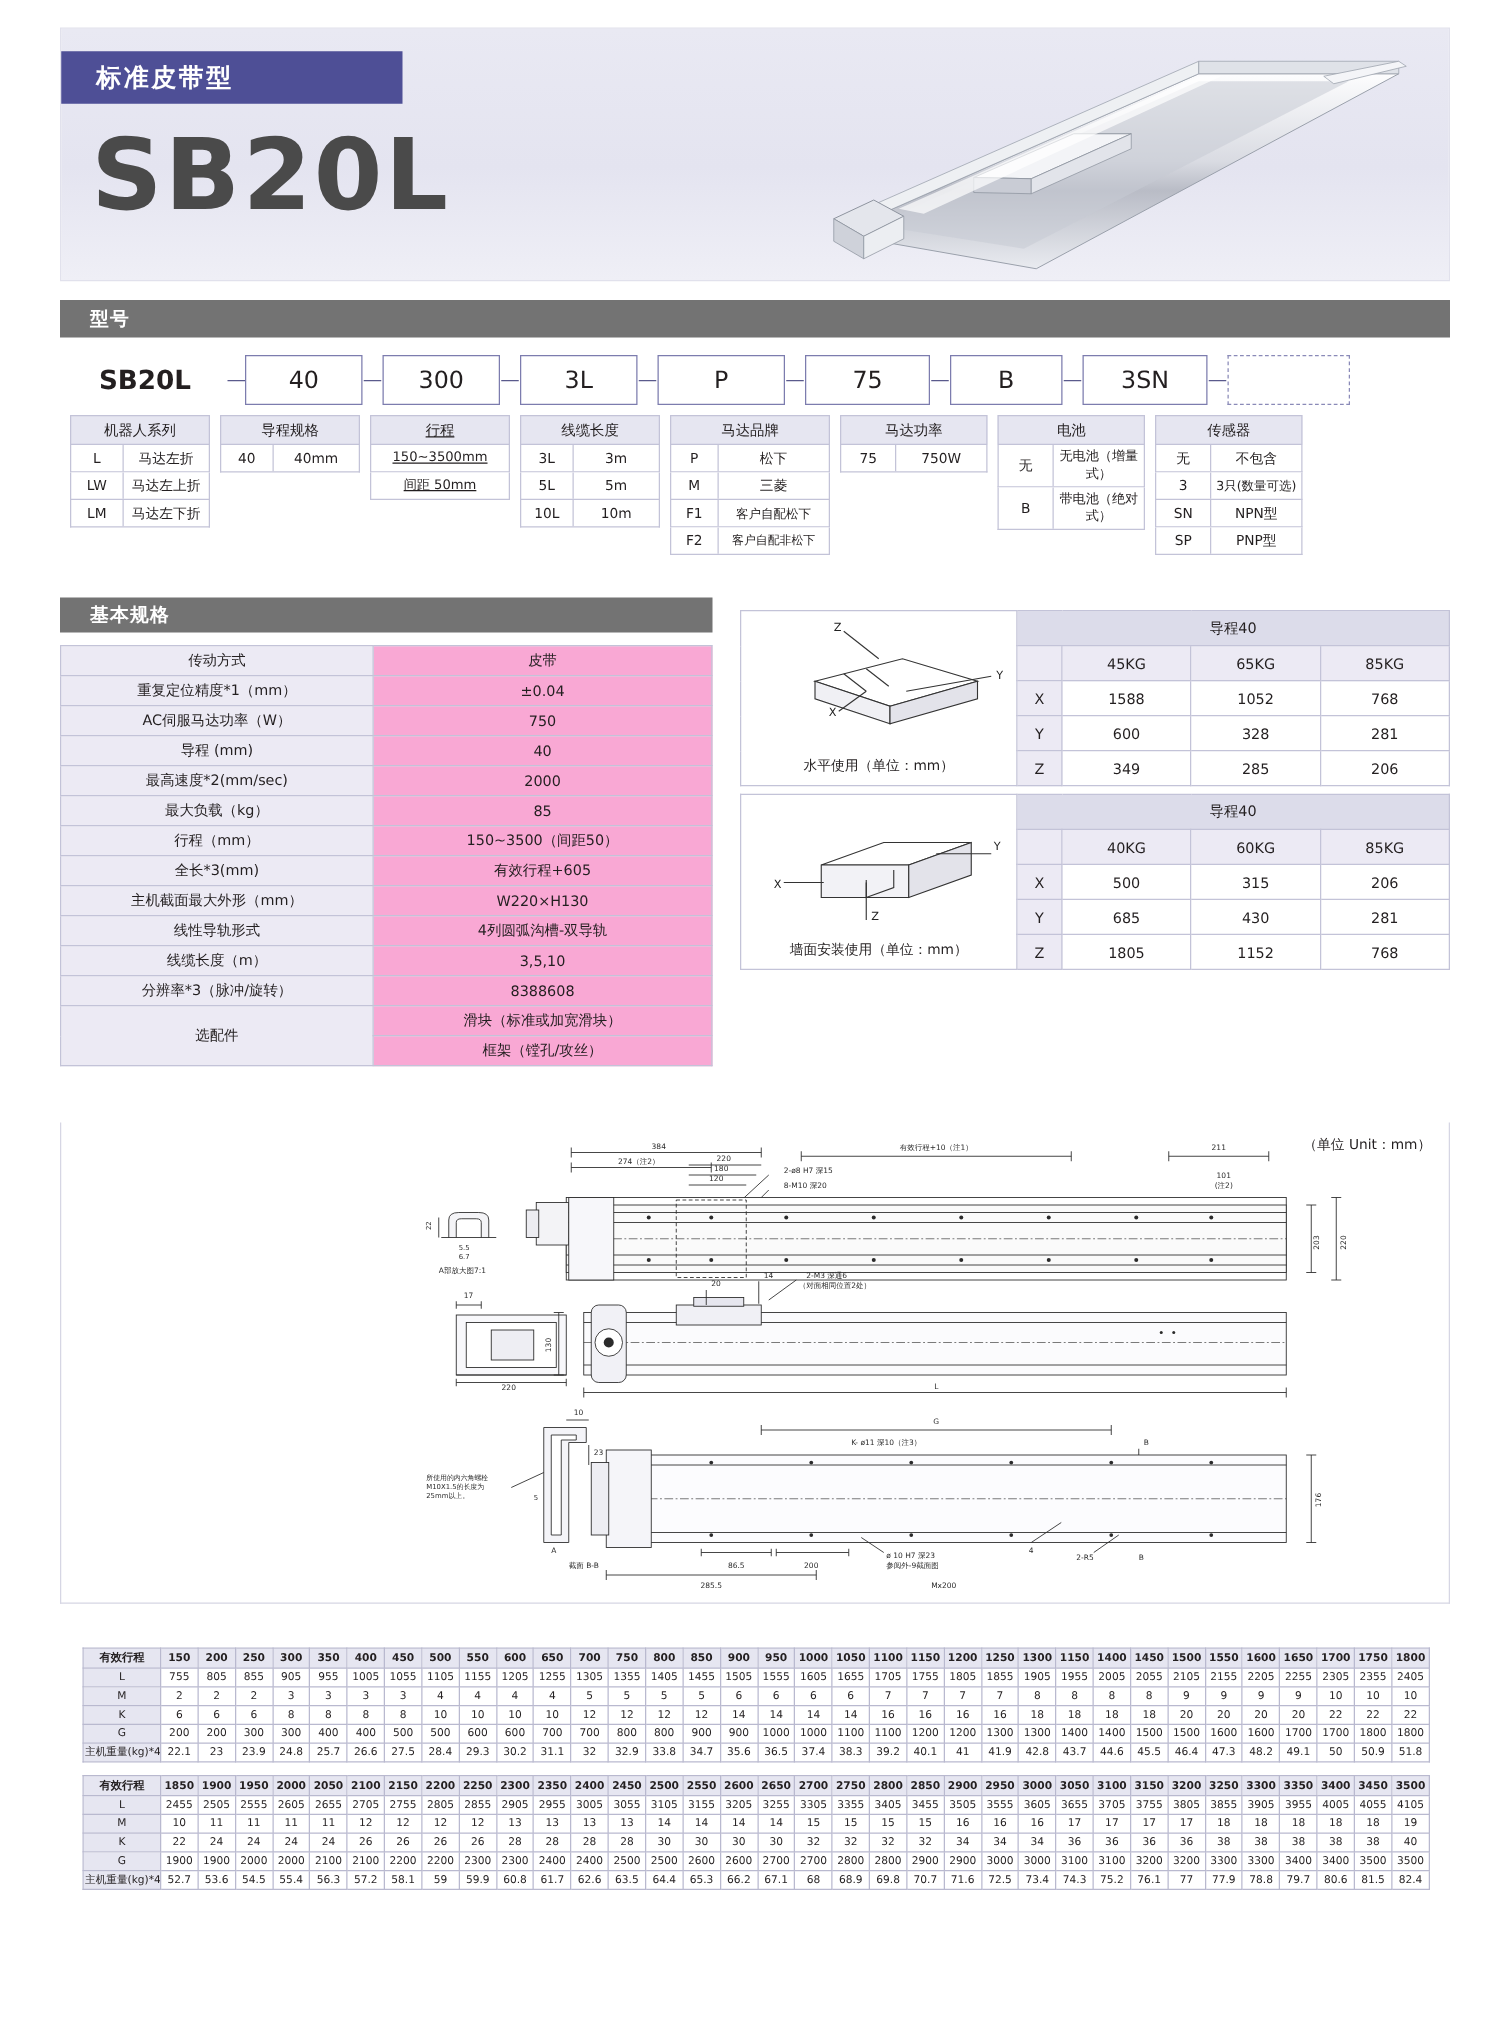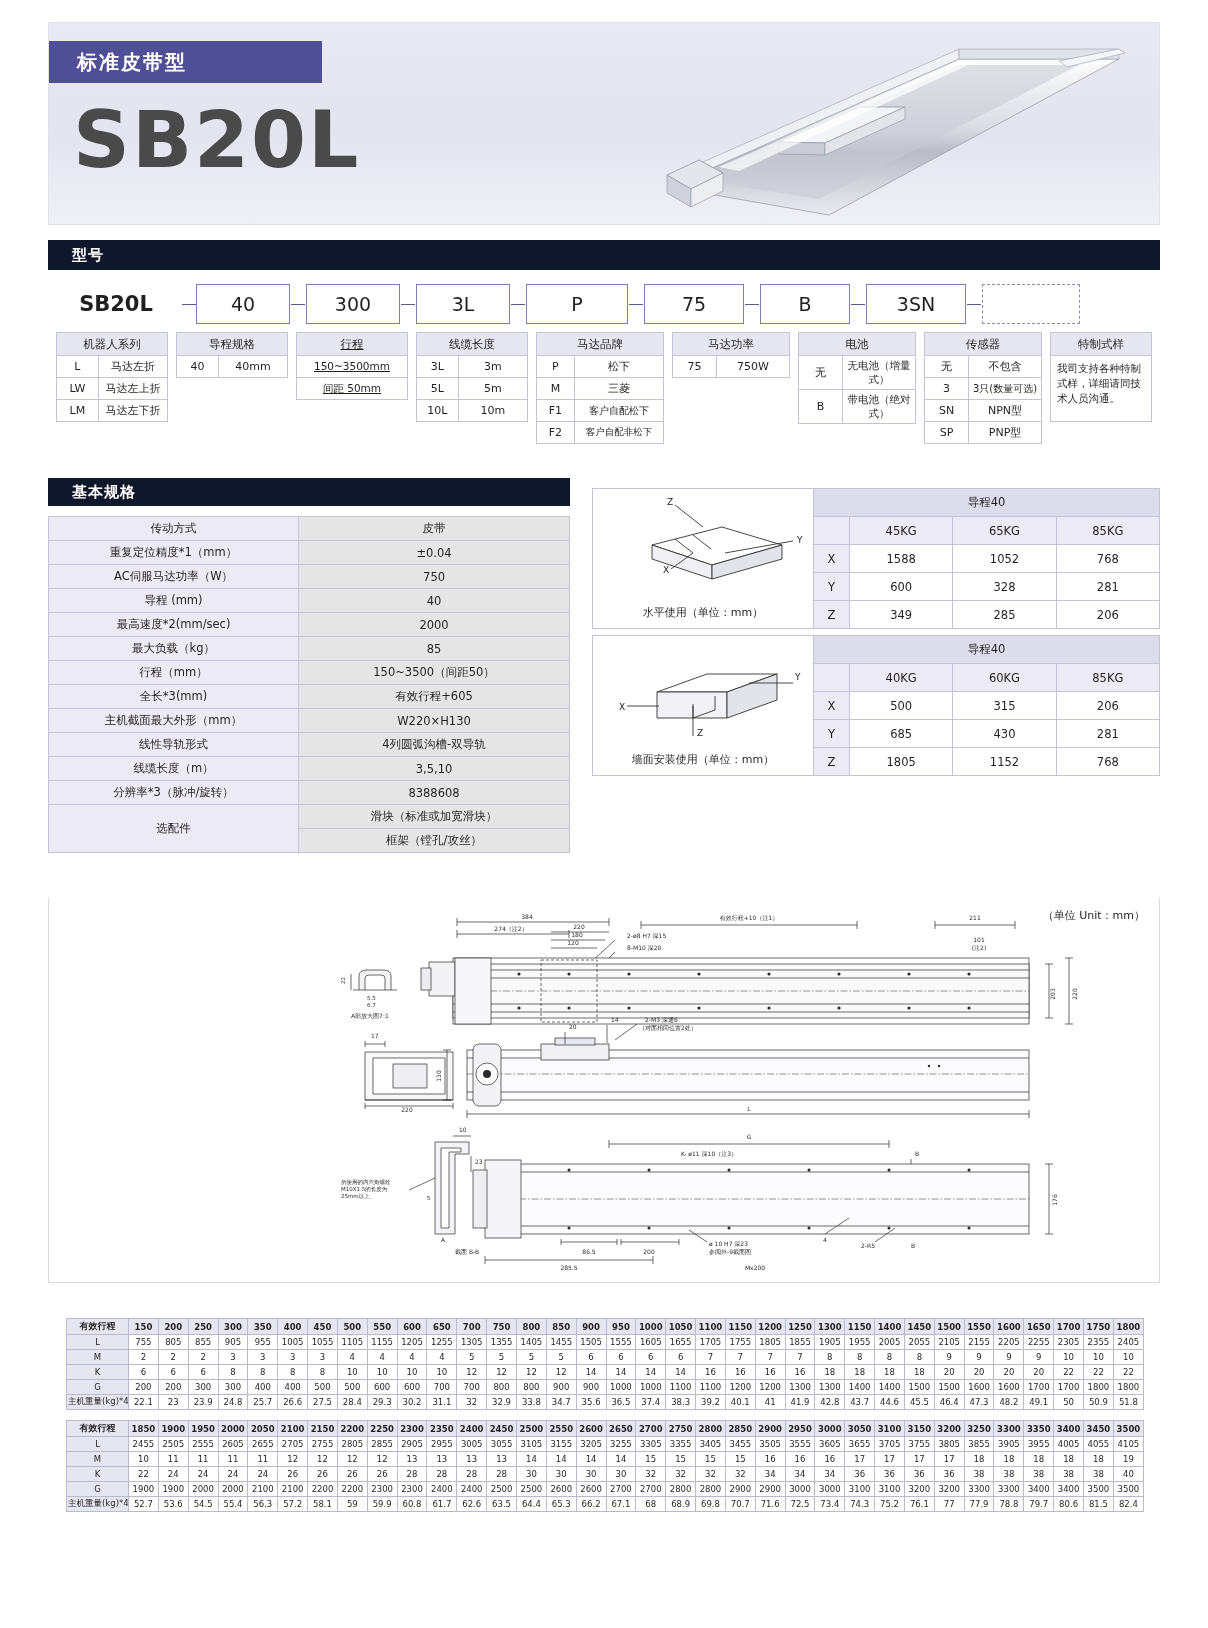--- a/index.html
+++ b/index.html
@@ -28,21 +28,21 @@
   .hero-title {
     position:absolute; left:24px; top:78px;
     font-size:79px; font-weight:bold; color:#4a4a4a; letter-spacing:2px;
     line-height:1;
   }
   
   .hero-img { position:absolute; right:30px; top:24px; width:470px; height:175px; }
 
   
   .sec-bar {
-    background:#0f172a; color:#fff; font-size:15px; font-weight:bold;
+    background:#737373; color:#fff; font-size:15px; font-weight:bold;
     display:flex; align-items:center; padding-left:24px; letter-spacing:1px;
   }
 
   
   .model-wrap { position:absolute; left:48px; top:240px; width:1112px; }
   .model-bar { height:30px; }
   .code-row { position:relative; height:46px; margin-top:14px; }
   .code-label {
     position:absolute; top:0; height:40px; display:flex; align-items:center;
     justify-content:center; font-size:21px; font-weight:bold; color:#231f20;
@@ -73,21 +73,21 @@
 
   
   .basic-wrap { position:absolute; left:48px; top:478px; width:522px; }
   .basic-bar { height:28px; }
   table.grid { border-collapse:collapse; width:100%; margin-top:10px; }
   table.grid td {
     border:1px solid #c3c3d8; height:24px; font-size:11.5px; text-align:center;
     color:#231f20;
   }
   table.grid td.lab { background:#eceaf4; width:48%; }
-  table.grid td.val { background:#e5e5e5;margin-left:12px; }
+  table.grid td.val { background:#f9a8d4;margin-left:12px; }
 
   
   .over-wrap { position:absolute; left:592px; top:478px; width:568px; }
   .over-bar { height:28px; }
   table.over { border-collapse:collapse; width:100%; margin-top:10px; }
   table.over td {
     border:1px solid #c3c3d8; font-size:11.5px; text-align:center; height:28px;
   }
   td.hdr { background:#dcdcea; }
   td.sub { background:#eceaf4; }
@@ -288,24 +288,20 @@
         <div class="crow">
             <div class="k">SN</div>
             <div class="v">NPN型</div>
           </div>
         <div class="crow">
             <div class="k">SP</div>
             <div class="v">PNP型</div>
           </div>
       </div>
 
-      <div class="ccol" style="left:1002px; width:102px;">
-        <div class="chead">特制式样</div>
-        <div style="border:1px solid #c3c3d8; border-top:none; height:66px; padding:5px 6px; font-size:10.5px; line-height:1.45; background:#fff;">我司支持各种特制式样，详细请同技术人员沟通。</div>
-      </div>
 
     </div>
   </div>
 
   <div class="basic-wrap">
     <div class="sec-bar basic-bar">基本规格</div>
     <table class="grid">
       <tbody>
           <tr>
             <td class="lab">传动方式</td>

